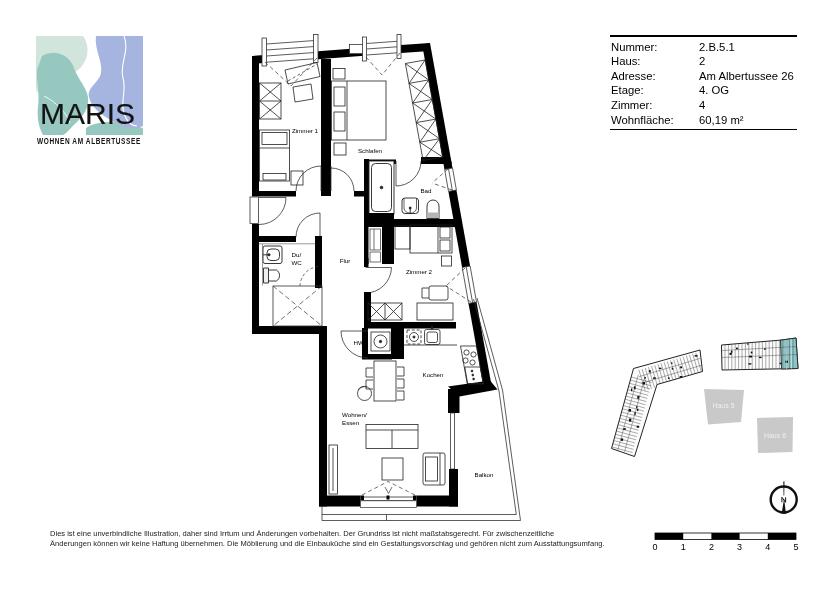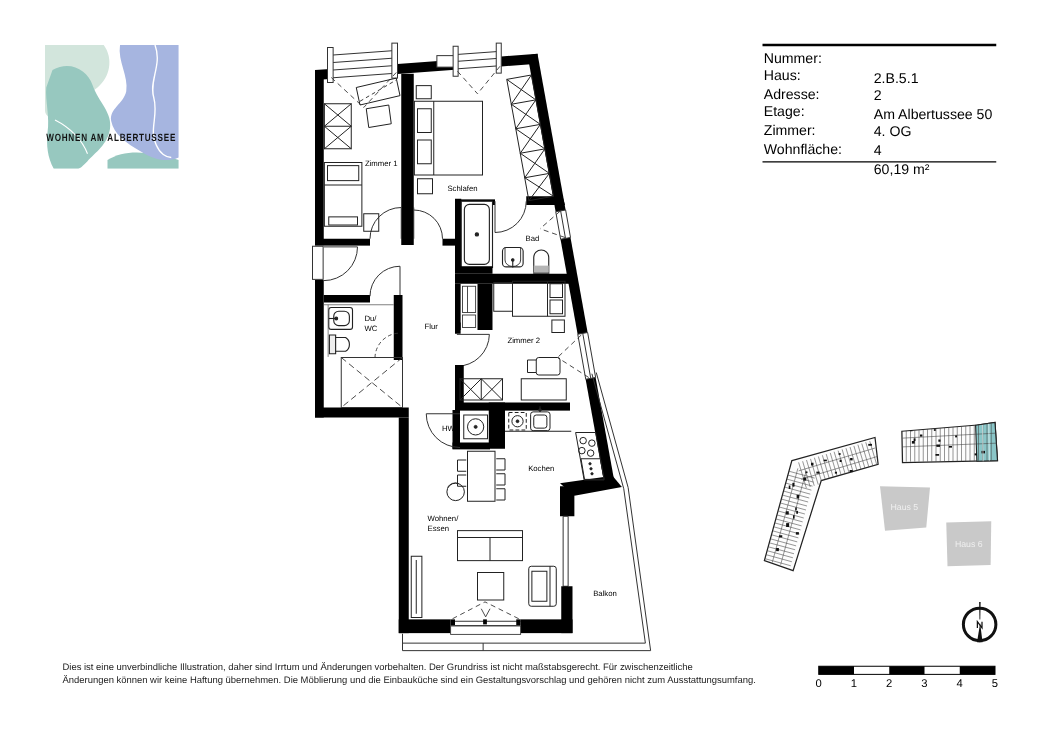--- a/index.html
+++ b/index.html
@@ -1,47 +1,48 @@
 <!DOCTYPE html>
 <html><head>
 <meta charset="utf-8">
 <style>
 html,body{margin:0;padding:0;}
 body{width:834px;height:590px;background:#fff;font-family:"Liberation Sans",sans-serif;position:relative;overflow:hidden;}
 .abs{position:absolute;}
 #infotable{left:610px;top:35px;width:187px;font-size:11.3px;color:#000;}
 #infotable .rule{position:absolute;left:0;width:187px;height:1.6px;background:#000;}
 #infotable .row{position:absolute;left:1px;white-space:nowrap;}
-#infotable .val{position:absolute;left:88px;top:16px;}
+#infotable .val{position:absolute;left:88px;top:0;}
 #disc{left:50px;top:528.6px;width:790px;font-size:7.55px;line-height:10.2px;color:#222;}
 #logotext{left:37px;top:99px;width:120px;}
 #maris{font-size:30px;font-weight:normal;letter-spacing:0px;color:#131313;margin:0 0 0 3px;line-height:30px;-webkit-text-stroke:0.15px #131313;}
 #sub{font-size:6.5px;font-weight:bold;letter-spacing:0.6px;color:#131313;margin-top:7px;white-space:nowrap;transform:scaleY(1.3);transform-origin:left top;}
 </style>
 </head>
 <body>
 
 <svg class="abs" style="left:36px;top:36px" width="107" height="99" viewBox="0 0 107 99">
 <path d="M0,0 H47 C55,11 52,26 42,34 C31,43 17,41 11,52 C6,60 0,58 0,52 Z" fill="#d2e5dc"></path>
 <path d="M6,20 C20,12 34,20 38,32 C43,46 54,54 52,67 C50,80 40,86 34,93 C30,97 28,99 26,99 H7 C2,90 1,80 2,70 C4,58 0,44 1,34 Z" fill="#97c8bf"></path>
 <path d="M50,92 C64,83 84,85 107,92 V99 H50 Z" fill="#97c8bf"></path>
 <path d="M60,0 H107 V90 C97,94 88,92 78,86 C64,78 55,71 53,61 C51,51 63,47 65,37 C67,25 58,13 60,0 Z" fill="#a6b5e0"></path>
 <path d="M88,0 C94,16 83,28 87,42 C91,56 83,68 89,80 C92,87 97,90 101,90" stroke="#fff" stroke-width="1.1" fill="none"></path>
 <path d="M8,60 C20,66 30,76 34,87" stroke="#fff" stroke-width="0.9" fill="none"></path>
 </svg>
 
 <div class="abs" id="logotext">
+  <div id="maris">MARIS</div>
   <div id="sub">WOHNEN AM ALBERTUSSEE</div>
 </div>
 
 <div class="abs" id="infotable">
   <div class="rule" style="top:0"></div>
   <div class="row" style="top:5.5px">Nummer:<span class="val">2.B.5.1</span></div>
   <div class="row" style="top:20px">Haus:<span class="val">2</span></div>
-  <div class="row" style="top:34.7px">Adresse:<span class="val">Am Albertussee 50</span></div>
+  <div class="row" style="top:34.7px">Adresse:<span class="val">Am Albertussee 26</span></div>
   <div class="row" style="top:49.3px">Etage:<span class="val">4. OG</span></div>
   <div class="row" style="top:64px">Zimmer:<span class="val">4</span></div>
   <div class="row" style="top:78.6px">Wohnfläche:<span class="val">60,19 m²</span></div>
   <div class="rule" style="top:93.8px"></div>
 </div>
 
 <svg class="abs" style="left:0;top:0" width="834" height="590" viewBox="0 0 834 590" fill="none" stroke="none">
 <g id="plan" stroke-linecap="butt">
 
 <path d="M252,56 L264,55.1 L264,63.1 L252,64 Z" fill="#000"></path>

